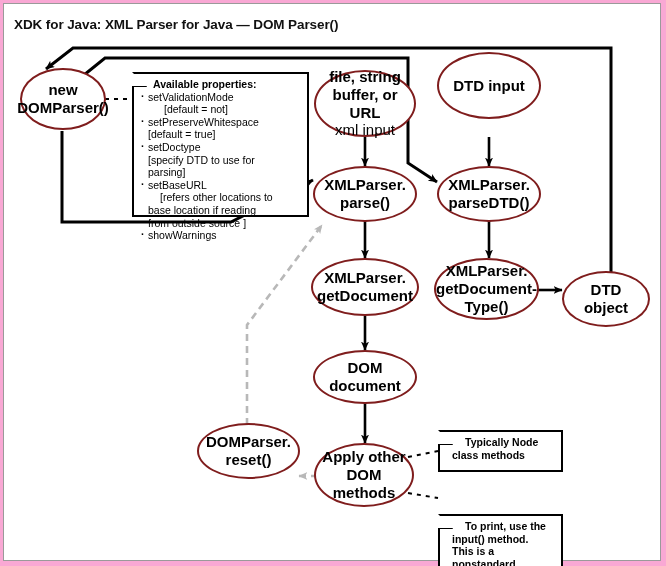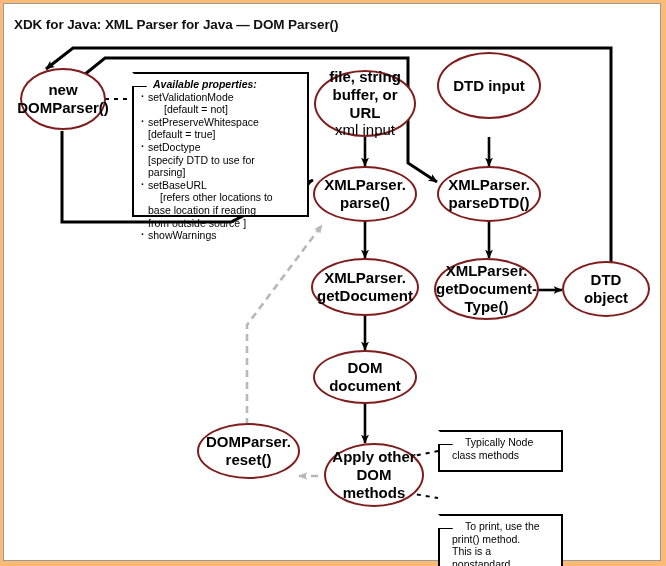--- a/index.html
+++ b/index.html
@@ -1,37 +1,37 @@
 <!DOCTYPE html>
 <html><head>
 <meta charset="utf-8">
 <style>
   html,body{margin:0;padding:0;background:#fff;}
   body{font-family:"Liberation Sans",sans-serif;}
-  #canvas{position:relative;width:666px;height:566px;background:#fdba74;overflow:hidden;}
+  #canvas{position:relative;width:666px;height:566px;background:#f9a8d4;overflow:hidden;}
   #frame{position:absolute;left:3px;top:3px;width:658px;height:558px;border:1px solid #9a9a9a;box-sizing:border-box;background:#fff;}
   #title{position:absolute;left:14px;top:17px;font-size:13.5px;font-weight:bold;color:#111;letter-spacing:-0.1px;white-space:nowrap;}
   svg#wires{position:absolute;left:0;top:0;width:666px;height:566px;pointer-events:none;}
 
   .node{position:absolute;display:flex;align-items:center;justify-content:center;text-align:center;
         border:2px solid #7f1d1d;border-radius:50%;background:#fff;box-sizing:border-box;
         font-size:15px;font-weight:bold;line-height:1.18;color:#000;}
   .node .sub{font-weight:normal;display:block;}
 
   .note{position:absolute;border:2px solid #000;background:#fff;box-sizing:border-box;
         font-size:10.5px;line-height:1.2;color:#000;padding:4px 5px 4px 6px;}
   .note .fold{position:absolute;left:-2px;top:-2px;width:14px;height:14px;
         background:#fff;border-right:1.6px solid #000;border-bottom:1.6px solid #000;
         transform:skewX(0deg);clip-path:polygon(0 0,100% 100%,0 100%);}
-  .note .hd{font-weight:bold;margin-left:0px;font-style:italic;}
+  .note .hd{font-weight:bold;margin-left:0px;}
   .note ul{list-style:none;margin:0;padding:0;}
   .note li{position:relative;padding-left:8px;}
   .note li:before{content:"\00B7";position:absolute;left:1px;top:-1px;font-weight:bold;}
   .note .cont{padding-left:8px;}
-  .note.plain{font-weight:normal;}
+  .note.plain{font-weight:bold;}
   .note.plain div{padding-left:6px;}
 </style>
 </head>
 <body>
 
 <div id="canvas">
   <div id="frame"></div>
 
   <div id="title">XDK for Java: XML Parser for Java — DOM Parser()</div>
 
@@ -116,35 +116,35 @@
   </div>
 
   <div class="node" style="left:434px;top:258px;width:105px;height:62px;">
     <div>
       <span>XMLParser.</span><br>
       <span>getDocument-</span><br>
       <span>Type()</span>
     </div>
   </div>
 
-  <div class="node" style="left:562px;top:261px;width:88px;height:56px;">
+  <div class="node" style="left:562px;top:271px;width:88px;height:56px;">
     <div>
       <span>DTD</span><br>
       <span>object</span>
     </div>
   </div>
 
   <div class="node" style="left:313px;top:350px;width:104px;height:54px;">
     <div>
       <span>DOM</span><br>
       <span>document</span>
     </div>
   </div>
 
-  <div class="node" style="left:324px;top:443px;width:100px;height:64px;justify-content:flex-end;">
+  <div class="node" style="left:314px;top:443px;width:100px;height:64px;justify-content:flex-end;">
     <div>
       <span>Apply other</span><br>
       <span>DOM methods</span>
     </div>
   </div>
 
   <div class="node" style="left:197px;top:423px;width:103px;height:56px;">
     <div>
       <span>DOMParser.</span><br>
       <span>reset()</span>
@@ -182,18 +182,18 @@
 
   <div class="note plain" style="left:438px;top:430px;width:125px;height:42px;">
     <span class="fold"></span>
     <div style="margin-left:13px;">Typically Node</div>
     <div>class methods</div>
   </div>
 
   <div class="note plain" style="left:438px;top:486px;width:125px;height:93px;margin-top:28px;">
     <span class="fold"></span>
     <div style="margin-left:13px;">To print, use the</div>
-    <div>print() method.</div>
+    <div>input() method.</div>
     <div>This is a</div>
     <div>nonstandard</div>
     <div>DOM method</div>
   </div>
 </div>
 
 </body></html>

